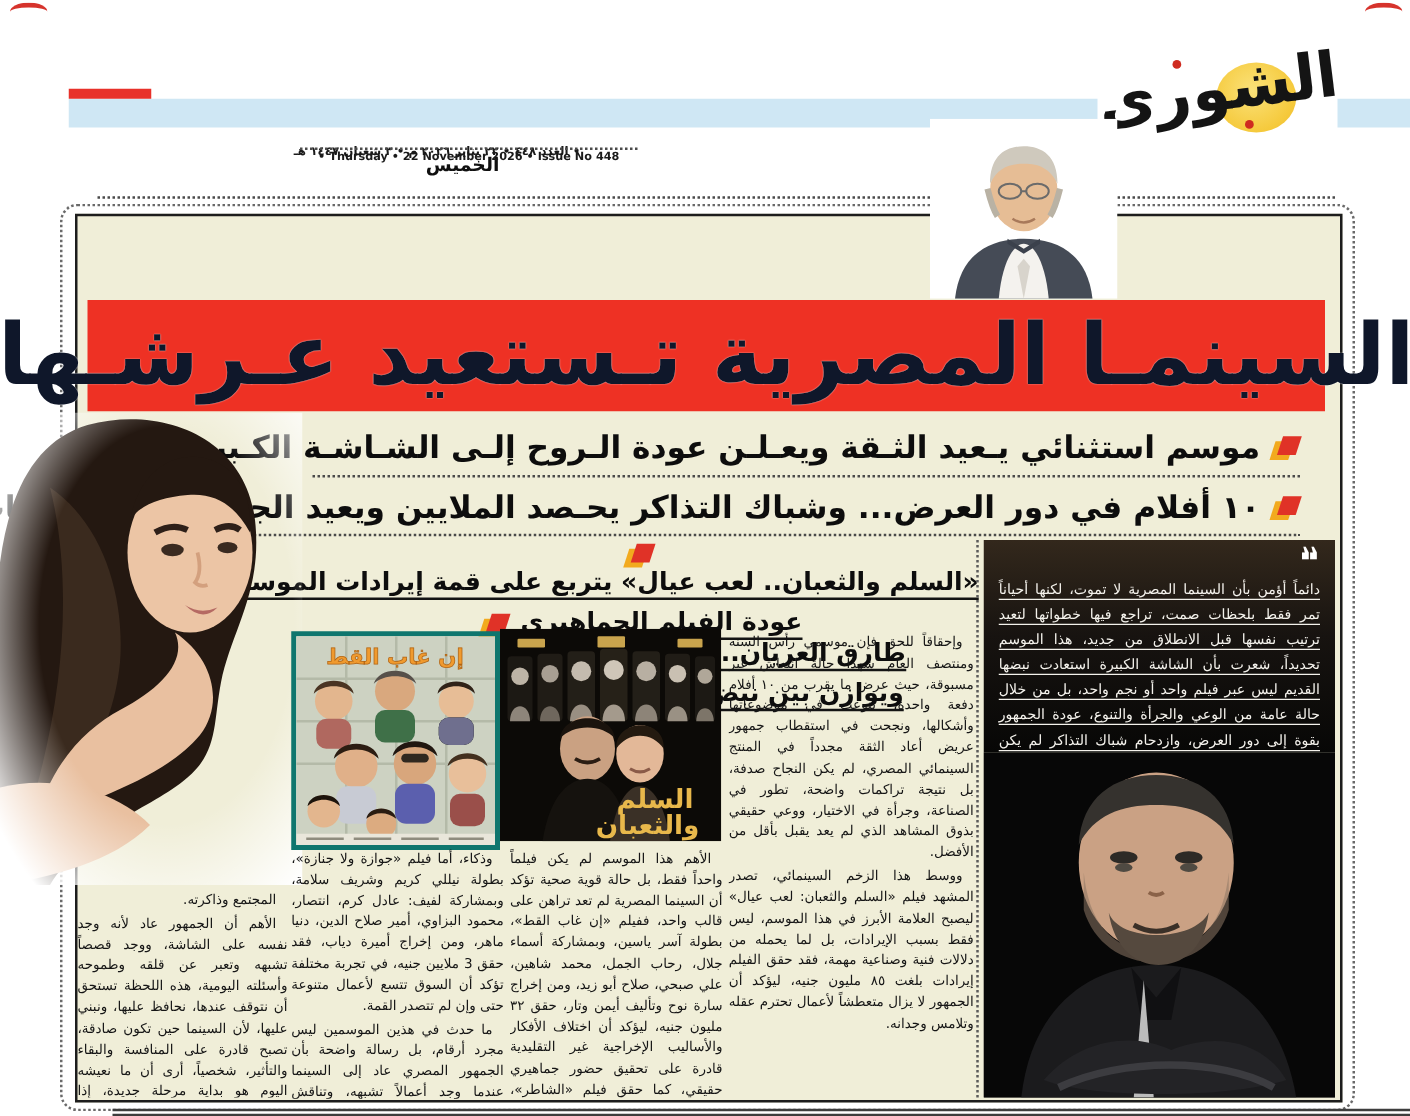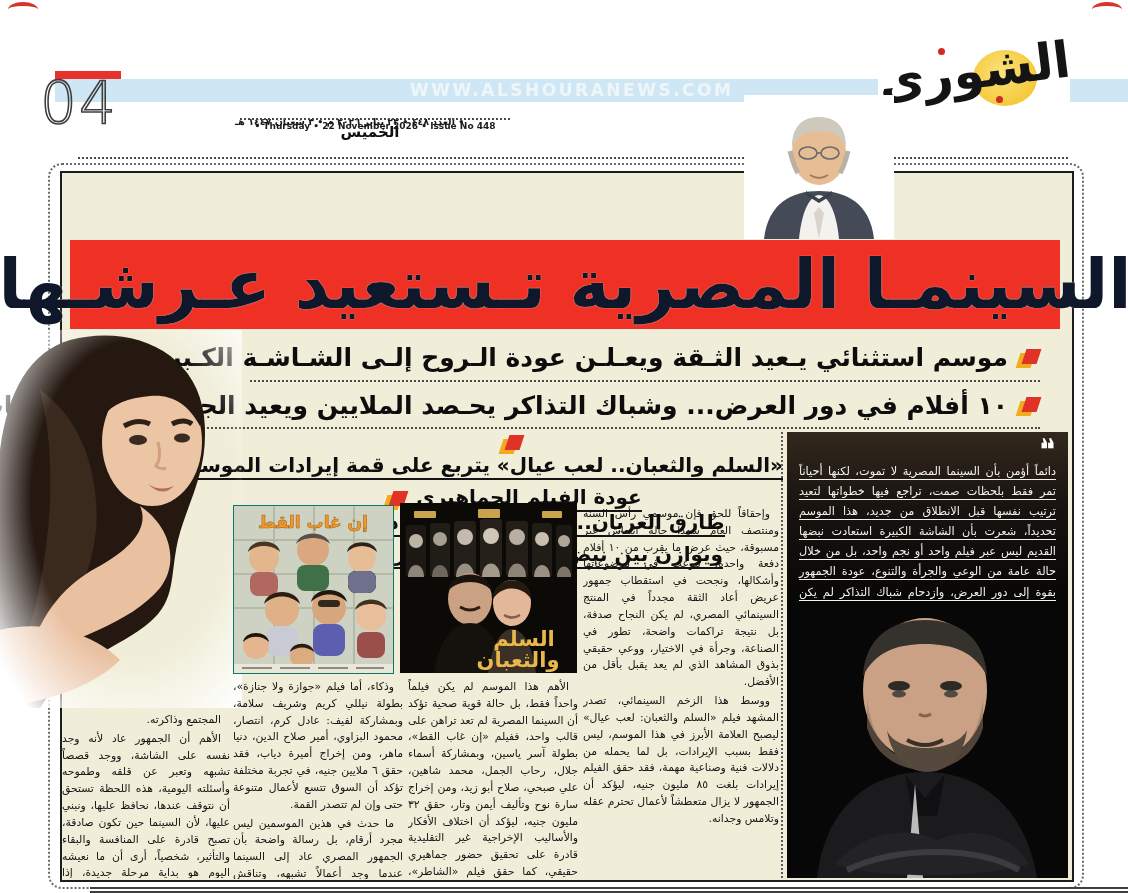--- a/index.html
+++ b/index.html
@@ -57,39 +57,37 @@
   .quote-text{color:#f4f2ec;font-size:11.3px;line-height:1.78;direction:rtl;text-align:justify;
               text-decoration:underline;text-underline-offset:4px;}
 
   .man-photo{left:787px;top:602px;width:281px;height:276px;background:#050505;}
 
   
   .bodycol{direction:rtl;text-align:justify;color:#151515;font-size:10.8px;line-height:1.56;}
   .bodycol p{margin:0 0 2px 0;text-indent:9px;}
   .v-dotted{border-left:2px dotted #5a5a5a;width:0;}
 
-  .poster-a{left:233px;top:505px;width:159px;height:167px;border:1px solid #0f766e;}
+  .poster-a{left:233px;top:505px;width:159px;height:167px;border:4px solid #0f766e;}
   .poster-b{left:400px;top:503px;width:177px;height:170px;}
 
   .woman-photo{left:0px;top:330px;width:242px;height:378px;}
 
   .bottom-lines{left:90px;top:887px;width:1038px;height:6px;border-top:2px solid #3d3d3d;border-bottom:2px solid #3d3d3d;box-sizing:border-box;}
 </style>
 </head>
 <body>
 
 <div id="page">
 
   <div class="corner-mark" style="left:8px;top:2px;"></div>
   <div class="corner-mark" style="left:1092px;top:2px;"></div>
 
   <div class="abs blue-bar"></div>
-  <div class="abs watermark">WWW.ALSHOURANEWS.COM</div>
   <div class="abs red-tab"></div>
-  <div class="abs page-num">04</div>
   <div class="abs day-ar">الخميس</div>
   <div class="abs date-ar">• العدد ٤٤٨    • ٢٢ يناير ٢٠٢٦ م    • ٣ شعبان ١٤٤٧ هـ</div>
   <div class="abs dotted-h" style="left:240px;top:118px;width:270px;"></div>
   <div class="abs date-en">• Thursday   • 22 November 2026   • Issue No 448</div>
 
   <div class="abs logo-box">
     <div class="logo-sun"></div>
     <div class="logo-text">الشورى</div>
     <span class="logo-dot" style="left:60px;top:10px;"></span>
     <span class="logo-dot" style="left:118px;top:58px;"></span>
@@ -302,21 +300,21 @@
     <p>وإحقاقاً للحق فإن موسمي رأس السنة ومنتصف العام شهدا حالة انتعاش غير مسبوقة، حيث عرض ما يقرب من ١٠ أفلام دفعة واحدة، تنوعت في موضوعاتها وأشكالها، ونجحت في استقطاب جمهور عريض أعاد الثقة مجدداً في المنتج السينمائي المصري، لم يكن النجاح صدفة، بل نتيجة تراكمات واضحة، تطور في الصناعة، وجرأة في الاختيار، ووعي حقيقي بذوق المشاهد الذي لم يعد يقبل بأقل من الأفضل.</p>
     <p>ووسط هذا الزخم السينمائي، تصدر المشهد فيلم «السلم والثعبان: لعب عيال» ليصبح العلامة الأبرز في هذا الموسم، ليس فقط بسبب الإيرادات، بل لما يحمله من دلالات فنية وصناعية مهمة، فقد حقق الفيلم إيرادات بلغت ٨٥ مليون جنيه، ليؤكد أن الجمهور لا يزال متعطشاً لأعمال تحترم عقله وتلامس وجدانه.</p>
 
   </div>
 
   <div class="abs bodycol" style="left:408px;top:679px;width:170px;height:200px;overflow:hidden;">
     <p>الأهم هذا الموسم لم يكن فيلماً واحداً فقط، بل حالة قوية صحية تؤكد أن السينما المصرية لم تعد تراهن على قالب واحد، ففيلم «إن غاب القط»، بطولة آسر ياسين، وبمشاركة أسماء جلال، رحاب الجمل، محمد شاهين، علي صبحي، صلاح أبو زيد، ومن إخراج سارة نوح وتأليف أيمن وتار، حقق ٣٢ مليون جنيه، ليؤكد أن اختلاف الأفكار والأساليب الإخراجية غير التقليدية قادرة على تحقيق حضور جماهيري حقيقي، كما حقق فيلم «الشاطر»، بطولة كريم محمود عبد العزيز ودينا الشربيني، ومعهما حاتم صلاح، دنيا سامي، محمود حافظ، ياسمين رحمي، ياسر الطوبجي، شريف حسني، عابد عناني، علاء مرسي، إيرادات وصلت إلى ٢٩ مليون جنيه، معتمداً على كوميديا ناضجة تلامس الواقع الاجتماعي بخفة ظل</p>
   </div>
 
   <div class="abs bodycol" style="left:233px;top:679px;width:170px;height:200px;overflow:hidden;">
-    <p>وذكاء، أما فيلم «جوازة ولا جنازة»، بطولة نيللي كريم وشريف سلامة، وبمشاركة لفيف: عادل كرم، انتصار، محمود البزاوي، أمير صلاح الدين، دنيا ماهر، ومن إخراج أميرة دياب، فقد حقق ٦ ملايين جنيه، في تجربة مختلفة تؤكد أن السوق تتسع لأعمال متنوعة حتى وإن لم تتصدر القمة.</p>
+    <p>وذكاء، أما فيلم «جوازة ولا جنازة»، بطولة نيللي كريم وشريف سلامة، وبمشاركة لفيف: عادل كرم، انتصار، محمود البزاوي، أمير صلاح الدين، دنيا ماهر، ومن إخراج أميرة دياب، فقد حقق 3 ملايين جنيه، في تجربة مختلفة تؤكد أن السوق تتسع لأعمال متنوعة حتى وإن لم تتصدر القمة.</p>
     <p>ما حدث في هذين الموسمين ليس مجرد أرقام، بل رسالة واضحة بأن الجمهور المصري عاد إلى السينما عندما وجد أعمالاً تشبهه، وتناقش قضاياه، وتقدم بحرفية حقيقية، الصناعة بدأت تستعيد توازنها بين الترفيه والفكرة، بين النجم والموضوع، وبين السوق والفن.</p>
 
   </div>
 
   <div class="abs bodycol" style="left:62px;top:712px;width:168px;height:166px;overflow:hidden;">
     <p>المجتمع وذاكرته.</p>
     <p>الأهم أن الجمهور عاد لأنه وجد نفسه على الشاشة، ووجد قصصاً تشبهه وتعبر عن قلقه وطموحه وأسئلته اليومية، هذه اللحظة تستحق أن نتوقف عندها، نحافظ عليها، ونبني عليها، لأن السينما حين تكون صادقة، تصبح قادرة على المنافسة والبقاء والتأثير، شخصياً، أرى أن ما نعيشه اليوم هو بداية مرحلة جديدة، إذا أحسن استثمارها، ستعيد للسينما المصرية مكانتها التي تستحقها، ليس فقط في شباك التذاكر، بل في الوعي والوجدان والذاكرة.</p>
   </div>
 
   <div class="abs bottom-lines"></div>

